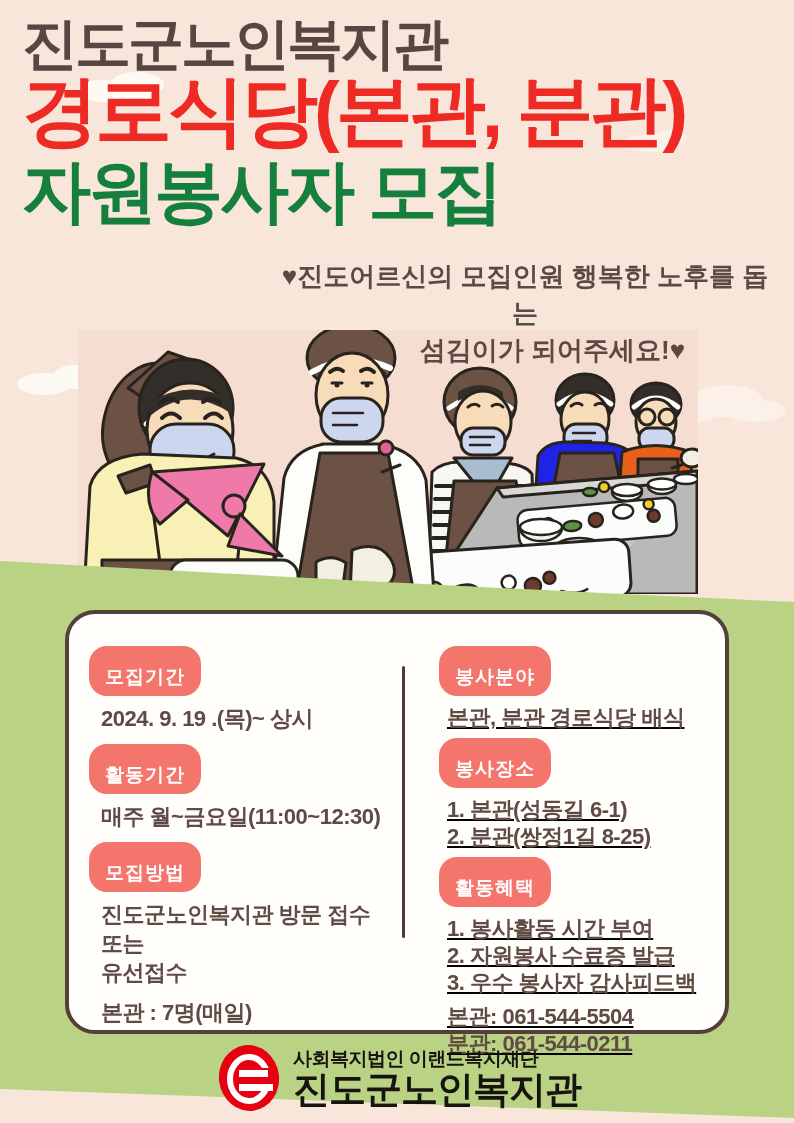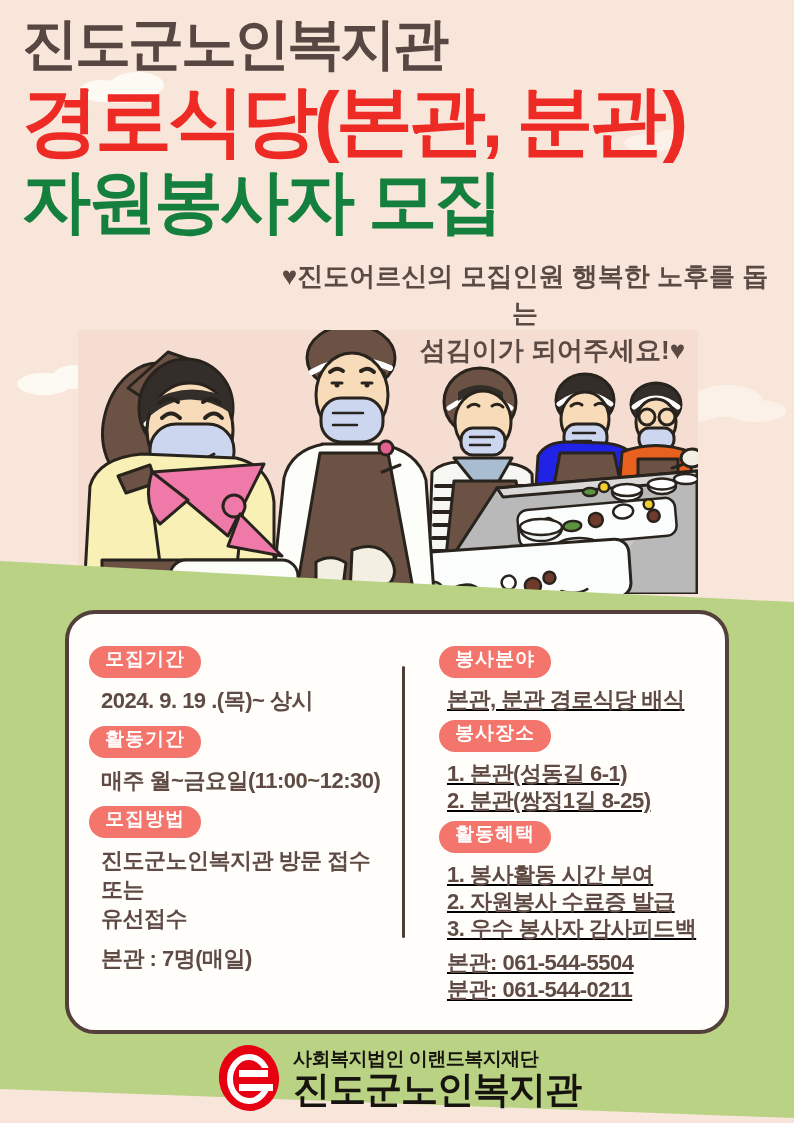--- a/index.html
+++ b/index.html
@@ -5,39 +5,39 @@
   html,body{margin:0;padding:0;background:#e9e2dc;}
   .poster{
     position:relative;width:794px;height:1123px;overflow:hidden;
     font-family:"Liberation Sans", sans-serif;background:#f8e6db;
   }
   .bg-art{position:absolute;left:0;top:0;width:794px;height:1123px;}
 
   
   .title-block{position:absolute;left:22px;top:16px;line-height:1;}
   .t1{font-size:56px;font-weight:900;color:#574641;letter-spacing:-3px;}
-  .t2{font-size:77px;font-weight:900;color:#ee2a25;letter-spacing:-4px;margin-top:10px;}
+  .t2{font-size:77px;font-weight:900;color:#ee2a25;letter-spacing:-4px;}
   .t3{font-size:69px;font-weight:900;color:#15803d;letter-spacing:-3px;margin-top:8px;}
 
   .subtitle{position:absolute;left:280px;top:258px;width:490px;text-align:center;
     color:#5b4a44;font-size:26px;font-weight:700;line-height:37px;}
   .subtitle .s2{margin-left:55px;}
 
   
   .card{position:absolute;left:65px;top:610px;width:664px;height:424px;
     background:#fffefb;border:4px solid #53403a;border-radius:30px;box-sizing:border-box;}
   .divider{position:absolute;left:333px;top:52px;width:3px;height:272px;
     background:#4f3c36;border-radius:2px;}
   .col{position:absolute;top:32px;}
   .col-left{left:20px;width:300px;}
   .col-right{left:370px;width:280px;text-decoration:underline;}
   .section{margin-bottom:11px;}
   .col-right .section{margin-bottom:7px;}
   .badge{display:inline-block;background:#f4756c;color:#ffffff;font-size:19px;
-    font-weight:800;letter-spacing:1px;padding:0 16px 6px;border-radius:18px;margin-bottom:8px;}
+    font-weight:800;letter-spacing:1px;padding:18px 16px 6px;border-radius:18px;margin-bottom:8px;}
   .badge.wide{padding:4px 38px 6px;}
   .line{font-size:22px;font-weight:600;color:#5f4b43;line-height:29px;padding-left:12px;letter-spacing:-0.5px;}
   .col-right .line{line-height:27px;padding-left:8px;}
 
   
   .footer{position:absolute;left:0;top:1042px;width:794px;display:flex;
     justify-content:center;align-items:center;gap:8px;}
   .footer-text{line-height:1;}
   .f-small{font-size:19px;font-weight:800;color:#17130f;letter-spacing:-0.5px;}
   .f-large{font-size:37px;font-weight:900;color:#17130f;letter-spacing:-1px;margin-top:3px;}

